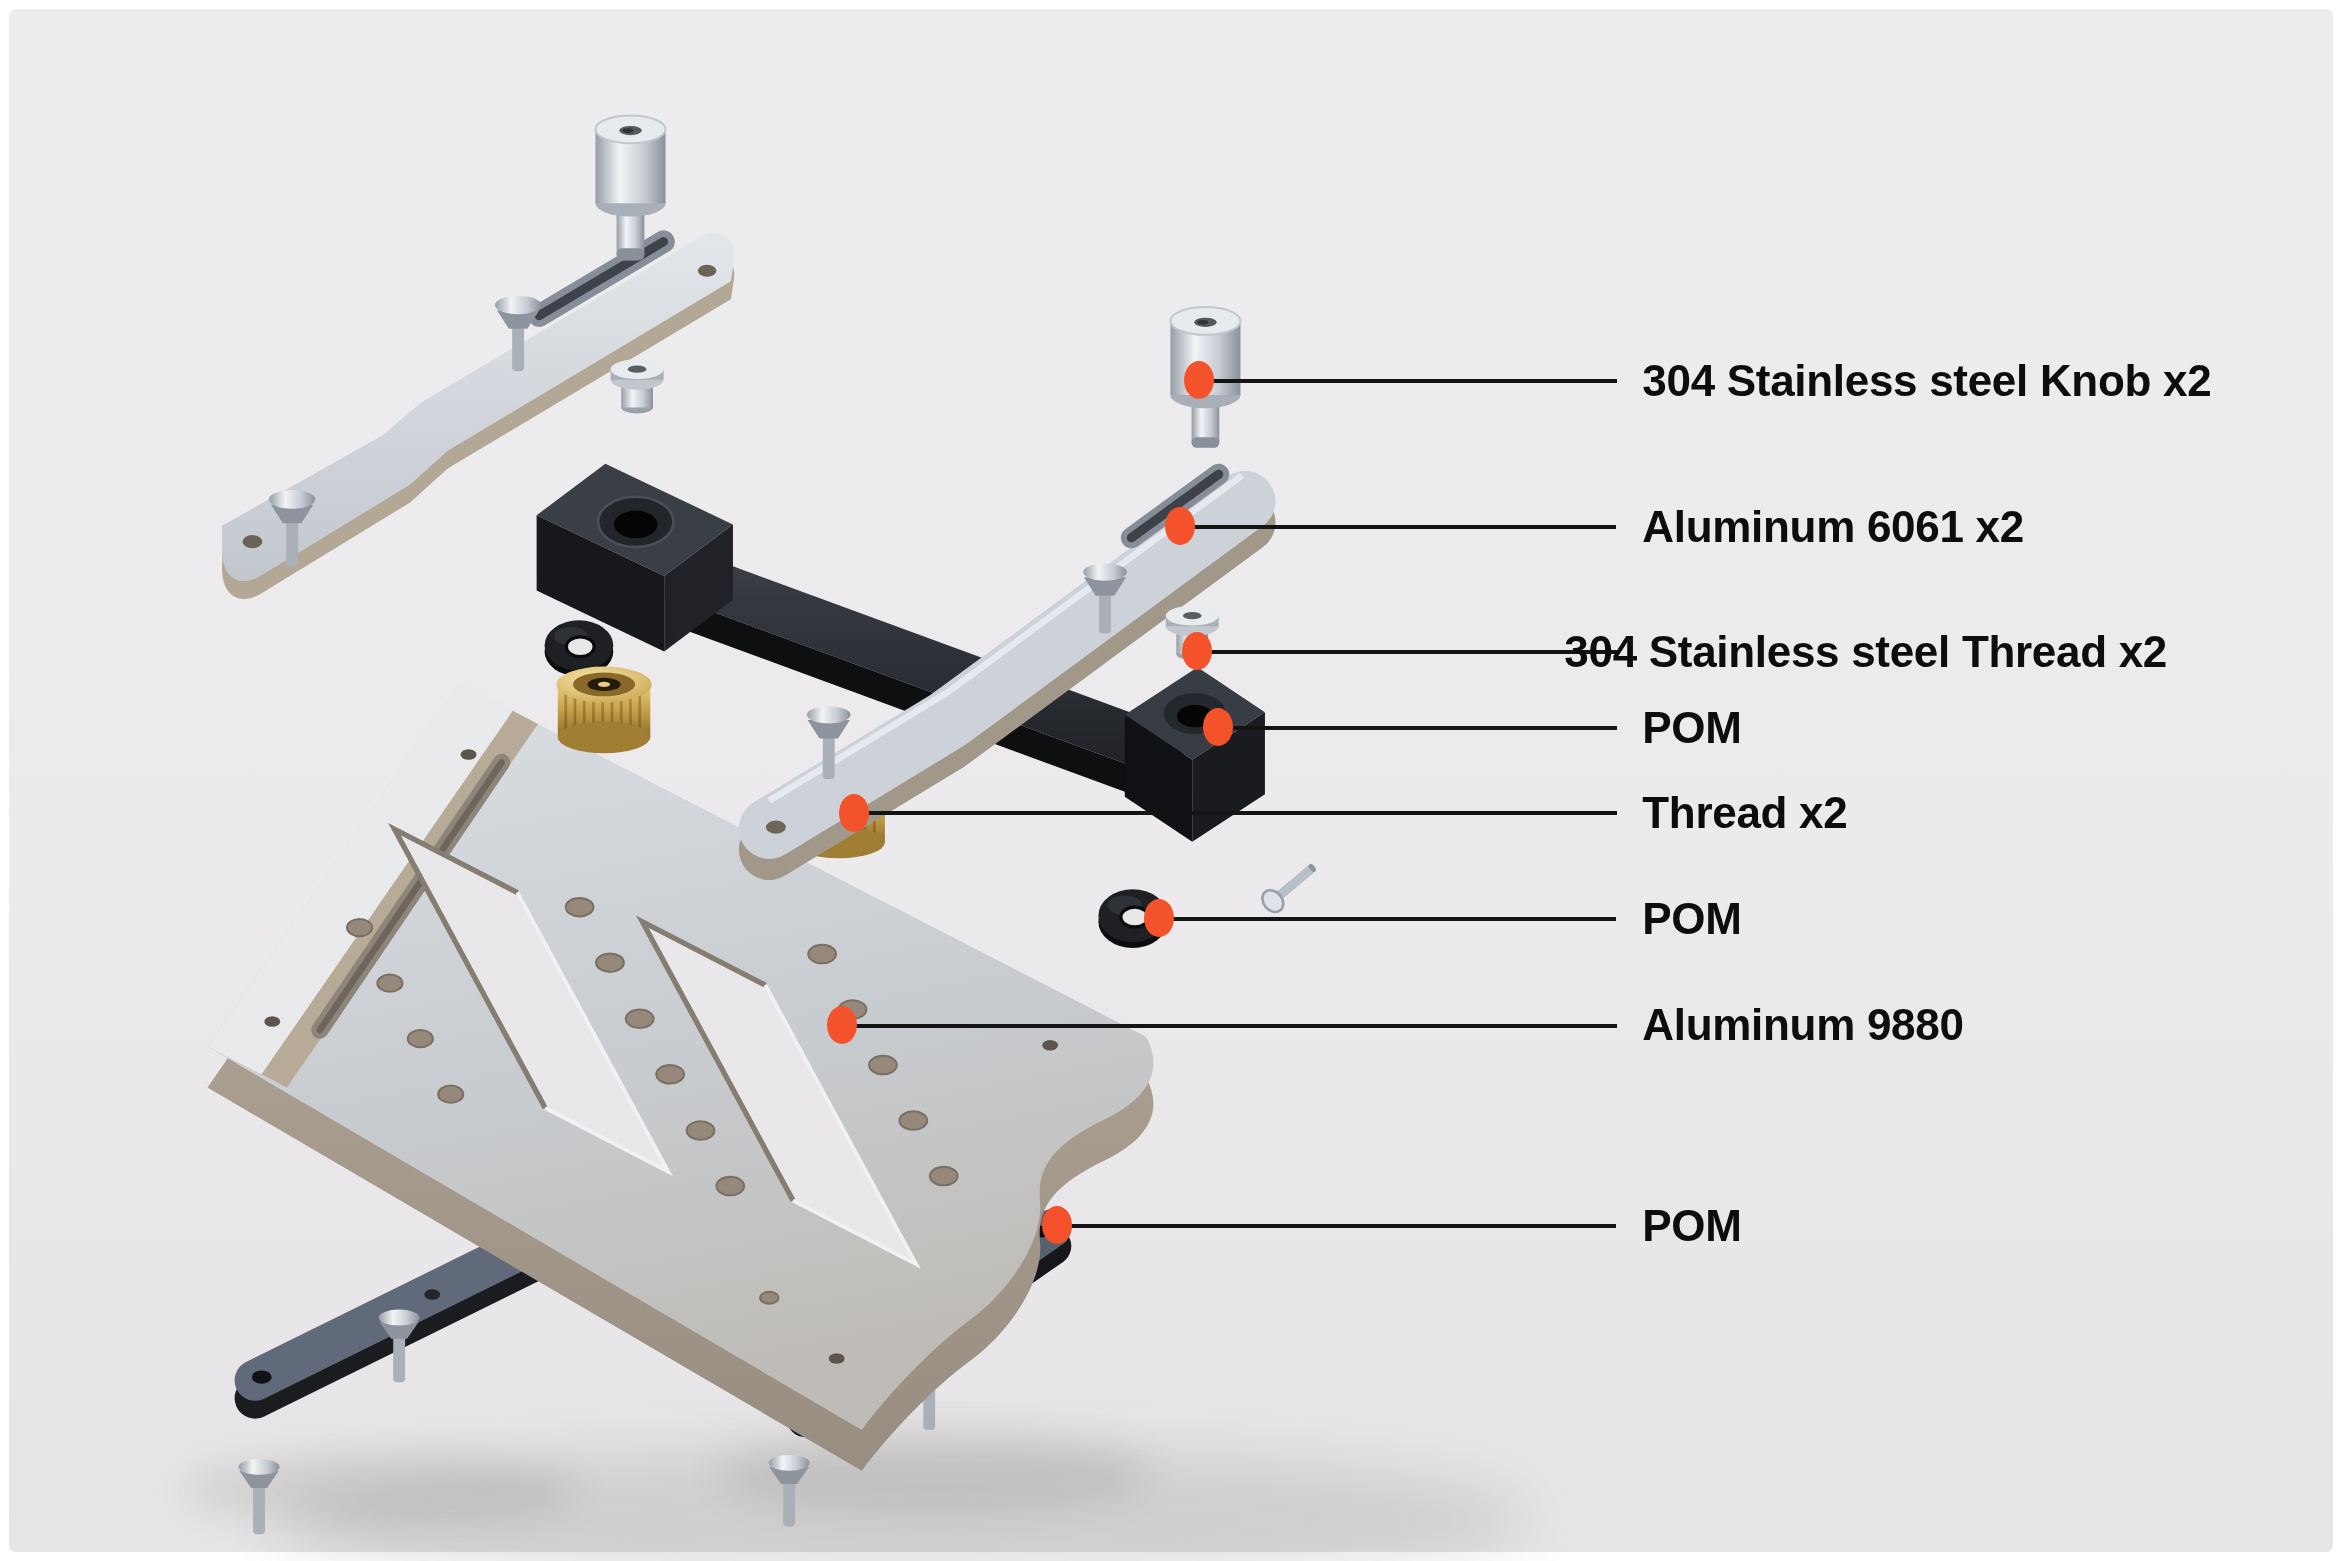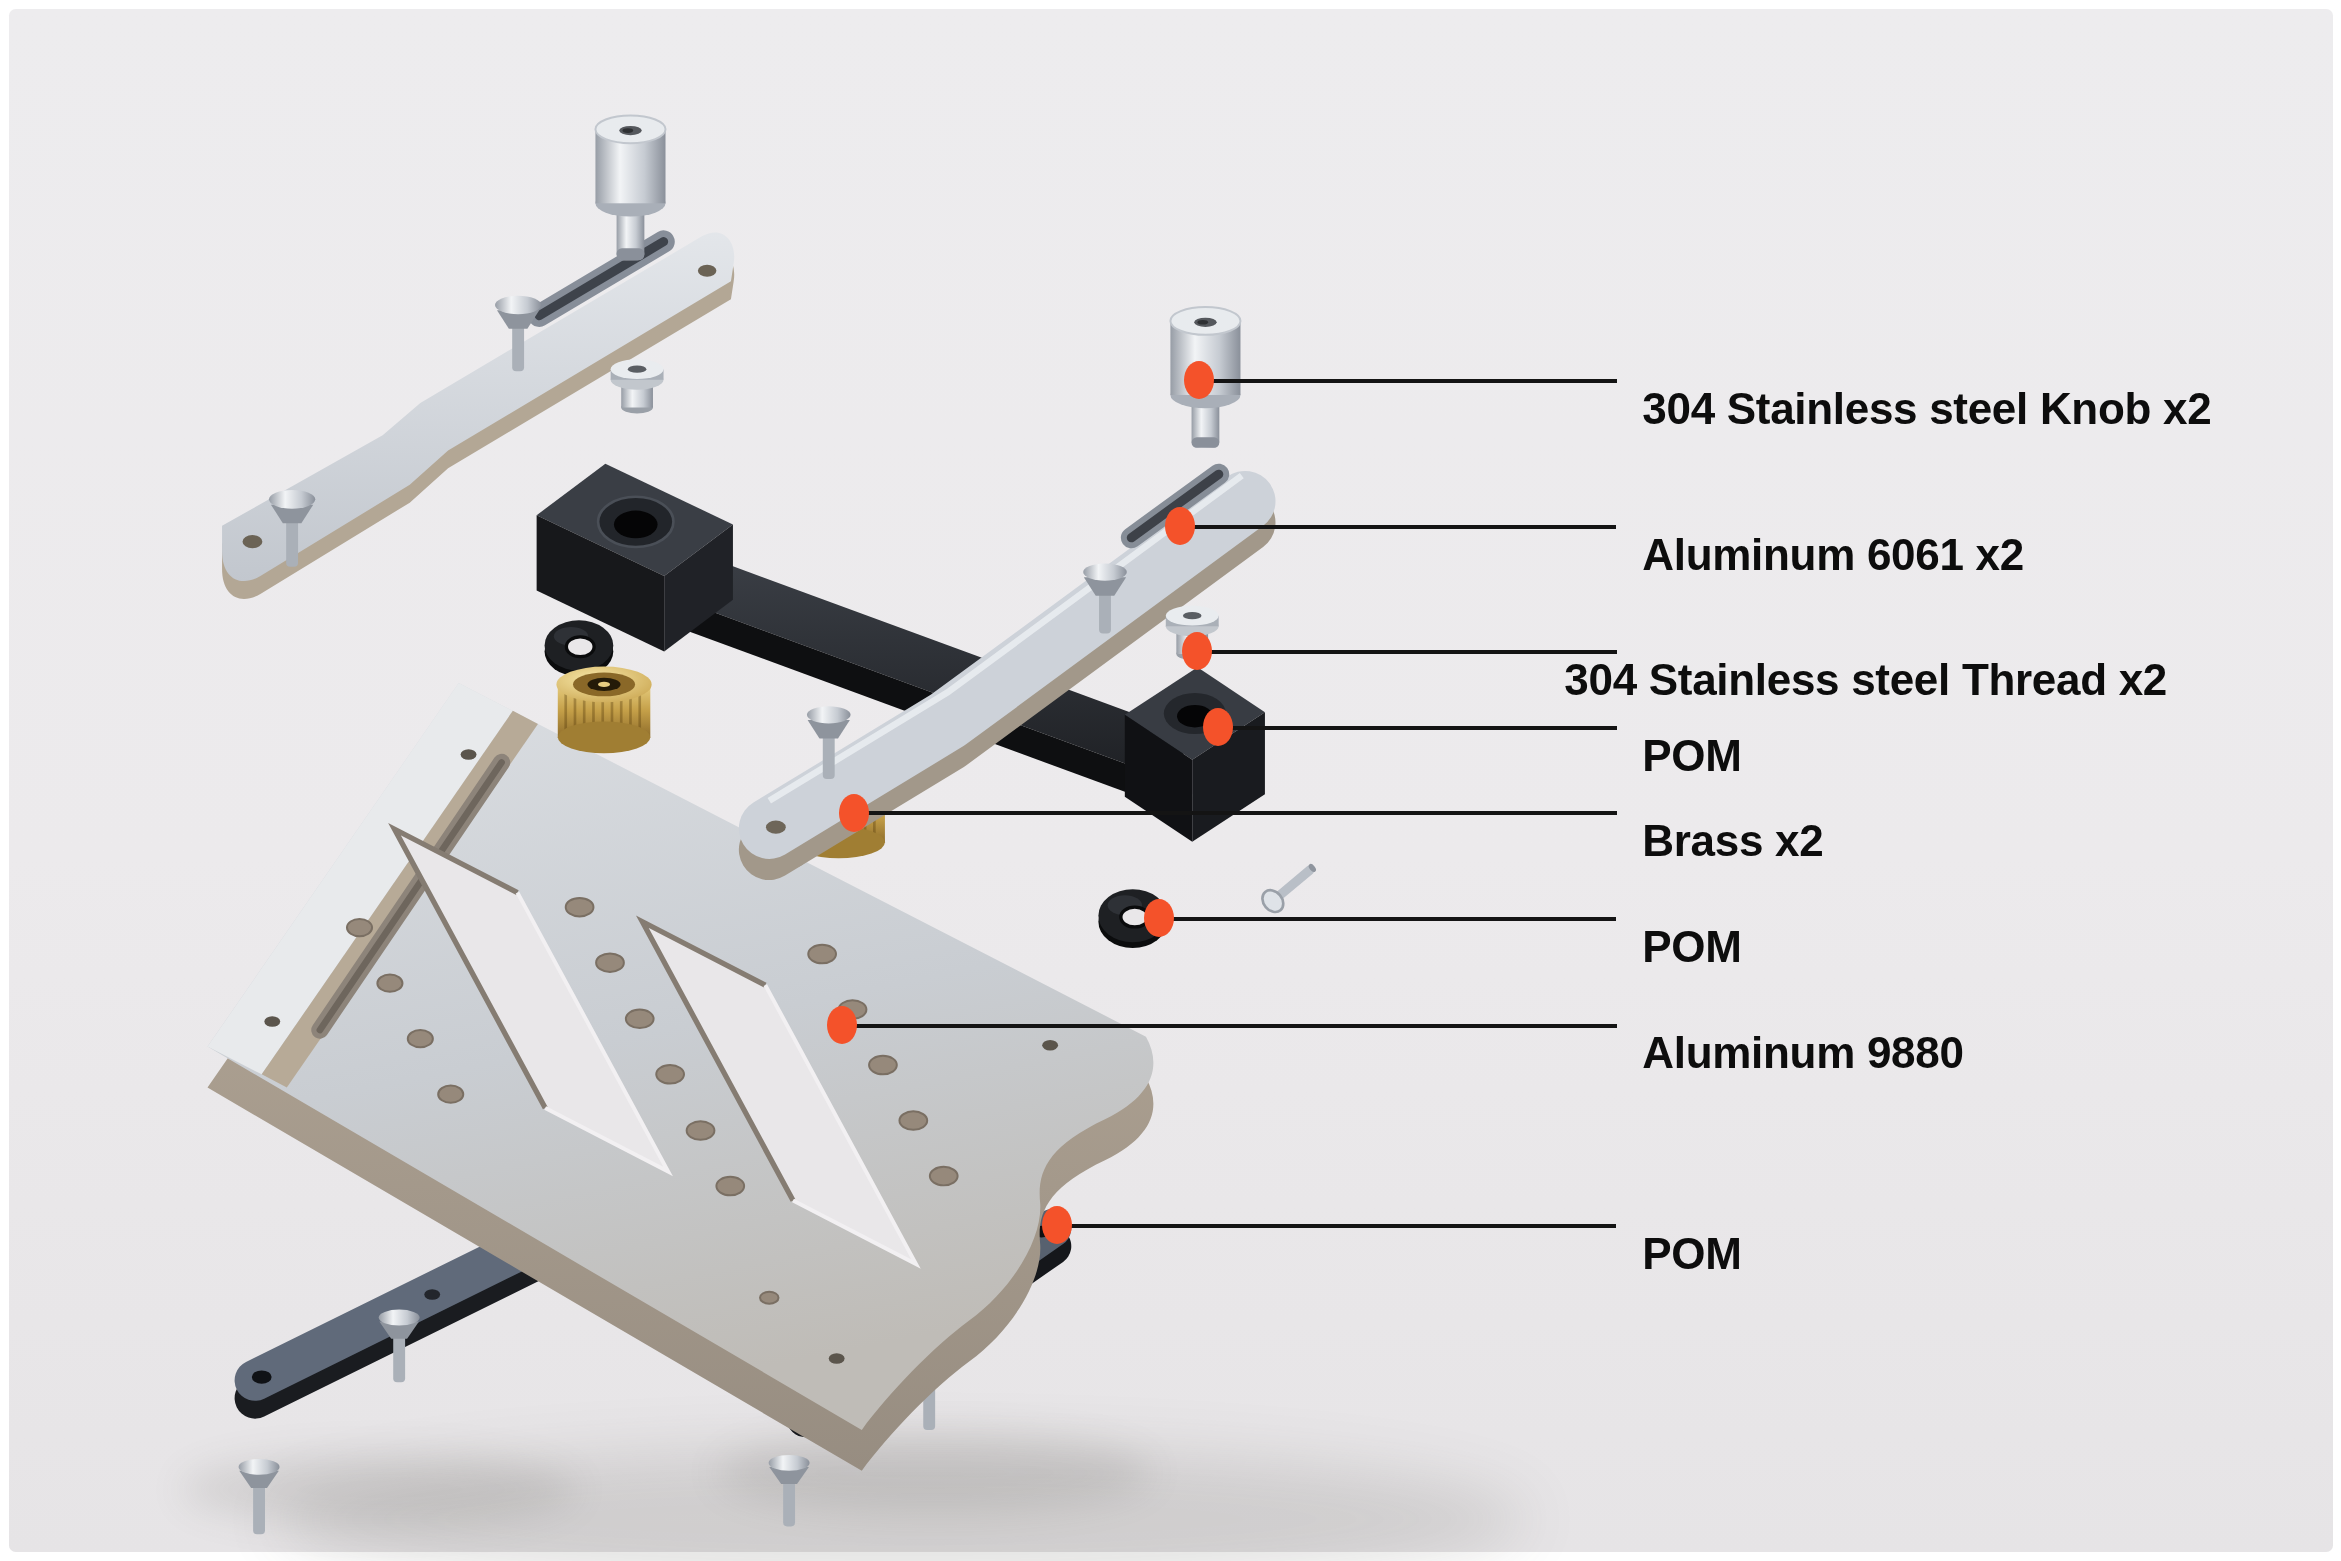--- a/index.html
+++ b/index.html
@@ -24,21 +24,20 @@
   .callout{position:absolute;left:0;top:0;width:0;height:0;}
   .callout-line{position:absolute;height:3.3px;background:#141414;}
   .callout-dot{
     position:absolute;width:30px;height:38px;border-radius:50%;
     background:#F4522A;
   }
   .callout-label{
     position:absolute;height:59px;display:flex;align-items:center;
     font-size:44px;font-weight:700;color:#0d0d0d;letter-spacing:-0.3px;
     white-space:nowrap;
-    margin-top:28px;
   }
 </style>
 </head>
 <body>
 
 <div class="canvas">
 
   <svg class="scene" viewBox="0 0 3543 2362">
     <defs>
       <filter id="blurBig" x="-50%" y="-50%" width="200%" height="200%">
@@ -356,21 +355,21 @@
 
   <div class="callout">
     <div class="callout-line" style="left:1210px;top:717px;width:398px;"></div>
     <div class="callout-dot" style="left:1194px;top:699px;"></div>
     <div class="callout-label" style="left:1633px;top:689px;">POM</div>
   </div>
 
   <div class="callout">
     <div class="callout-line" style="left:845px;top:802px;width:763px;"></div>
     <div class="callout-dot" style="left:830px;top:785px;"></div>
-    <div class="callout-label" style="left:1633px;top:774px;">Brass x2</div>
+    <div class="callout-label" style="left:1633px;top:774px;">Thread x2</div>
   </div>
 
   <div class="callout">
     <div class="callout-line" style="left:1150px;top:908px;width:457px;"></div>
     <div class="callout-dot" style="left:1135px;top:890px;"></div>
     <div class="callout-label" style="left:1633px;top:880px;">POM</div>
   </div>
 
   <div class="callout">
     <div class="callout-line" style="left:833px;top:1015px;width:775px;"></div>

